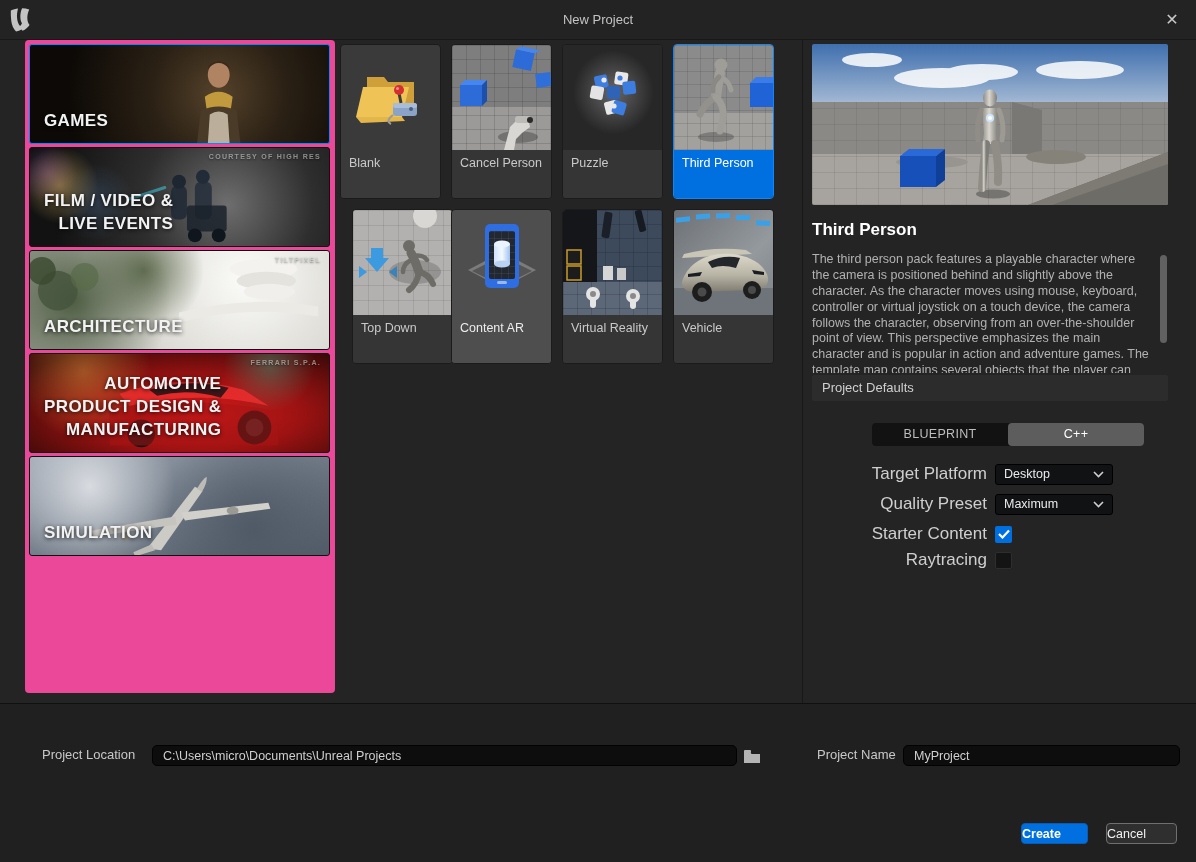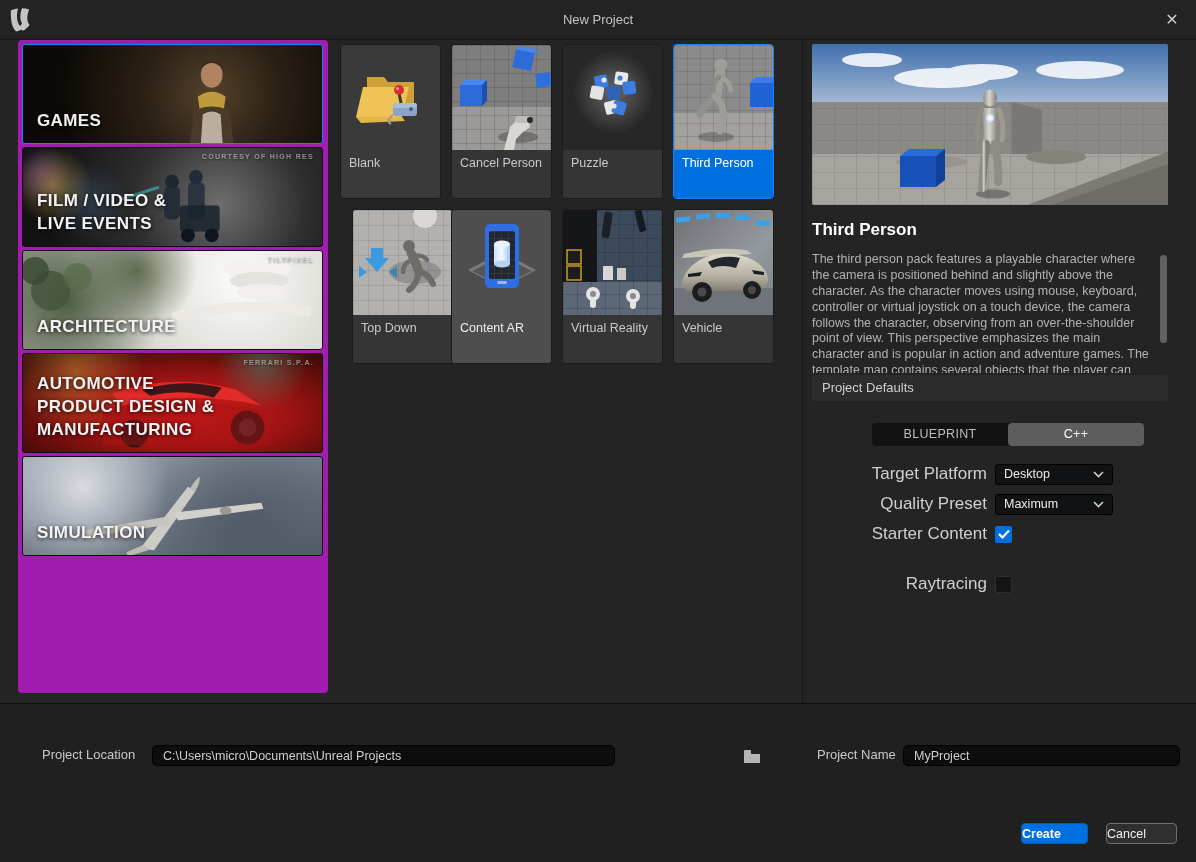--- a/index.html
+++ b/index.html
@@ -6,21 +6,21 @@
   html,body { width:1196px; height:862px; background:#0d0d0d; font-family:"Liberation Sans",sans-serif; overflow:hidden; }
   .window { position:relative; width:1196px; height:862px; background:#242424; }
 
   
   .titlebar { position:absolute; left:0; top:0; width:1196px; height:40px; background:#232323; border-bottom:1px solid #181818; }
   .logo { position:absolute; left:8px; top:7px; width:26px; height:26px; }
   .win-title { position:absolute; left:0; right:0; top:0; height:40px; line-height:40px; text-align:center; color:#c3c3c3; font-size:13px; }
   .close-btn { position:absolute; right:14px; top:10px; width:20px; height:20px; color:#c8c8c8; font-size:16px; line-height:20px; text-align:center; cursor:pointer; }
 
   
-  .cat-panel { position:absolute; left:18px; top:40px; width:310px; height:653px; background:#a21caf; border-radius:4px; padding:4px; }
+  .cat-panel { position:absolute; left:25px; top:40px; width:310px; height:653px; background:#ec4899; border-radius:4px; padding:4px;text-align:right; }
   .cat-card { position:relative; width:301px; height:100px; margin-bottom:3px; border-radius:3px; overflow:hidden; border:1px solid #101010; cursor:pointer; }
   .cat-card.selected { border:1px solid #0e86ff; }
   .cat-label { position:absolute; left:14px; bottom:10px; color:#f2f2f2; font-size:17px; font-weight:700; letter-spacing:.4px; line-height:1.35; text-shadow:0 1px 4px rgba(0,0,0,.85); }
   .cat-attrib { position:absolute; right:8px; top:5px; font-size:7px; letter-spacing:1.3px; color:rgba(225,225,225,.55); font-weight:700; text-shadow:0 1px 2px rgba(0,0,0,.5); }
   .bg-games { background: radial-gradient(circle at 63% 50%, #55422a 0%, #2b2115 34%, #0c0906 78%), #0a0806; }
   .bg-film { background:
       radial-gradient(circle at 10% 38%, rgba(205,170,90,.55) 0%, transparent 14%),
       radial-gradient(circle at 6% 26%, rgba(130,70,170,.45) 0%, transparent 10%),
       radial-gradient(circle at 22% 55%, rgba(90,140,200,.25) 0%, transparent 16%),
       radial-gradient(circle at 66% 58%, #6e6e6e 0%, #2e2e2e 42%, #121212 85%), #101010; }
@@ -504,29 +504,29 @@
 
     <div class="setting-row" style="top:479px;">
       <div class="setting-label">Starter Content</div>
       <div class="checkbox checked">
         <svg width="12" height="10" viewBox="0 0 12 10">
             <polyline points="1,5 4.5,8.5 11,1.5" fill="none" stroke="#ffffff" stroke-width="2.2"></polyline>
           </svg>
       </div>
     </div>
 
-    <div class="setting-row" style="top:505px;margin-top:24px;">
+    <div class="setting-row" style="top:505px;">
       <div class="setting-label">Raytracing</div>
       <div class="checkbox unchecked"></div>
     </div>
   </div>
 
   <div class="footer">
     <div class="f-label" style="left:42px; top:41px;">Project Location</div>
-    <input class="f-input" style="left: 152px; top: 41px; width: 463px;" value="C:\Users\micro\Documents\Unreal Projects">
+    <input class="f-input" style="left: 152px; top: 41px; width: 585px;" value="C:\Users\micro\Documents\Unreal Projects">
     <div class="folder-btn">
       <svg viewBox="0 0 18 16" width="18" height="16">
           <path fill="#b4b4b4" d="M1 4 h6 l1.6 2 H17 v9 H1 Z"></path>
           <rect fill="#b4b4b4" x="1" y="2" width="7" height="3" rx="1"></rect>
         </svg>
     </div>
     <div class="f-label" style="left:817px; top:41px;">Project Name</div>
     <input class="f-input" style="left: 903px; top: 41px; width: 277px;" value="MyProject">
     <div class="btn btn-create">Create</div>
     <div class="btn btn-cancel">Cancel</div>

